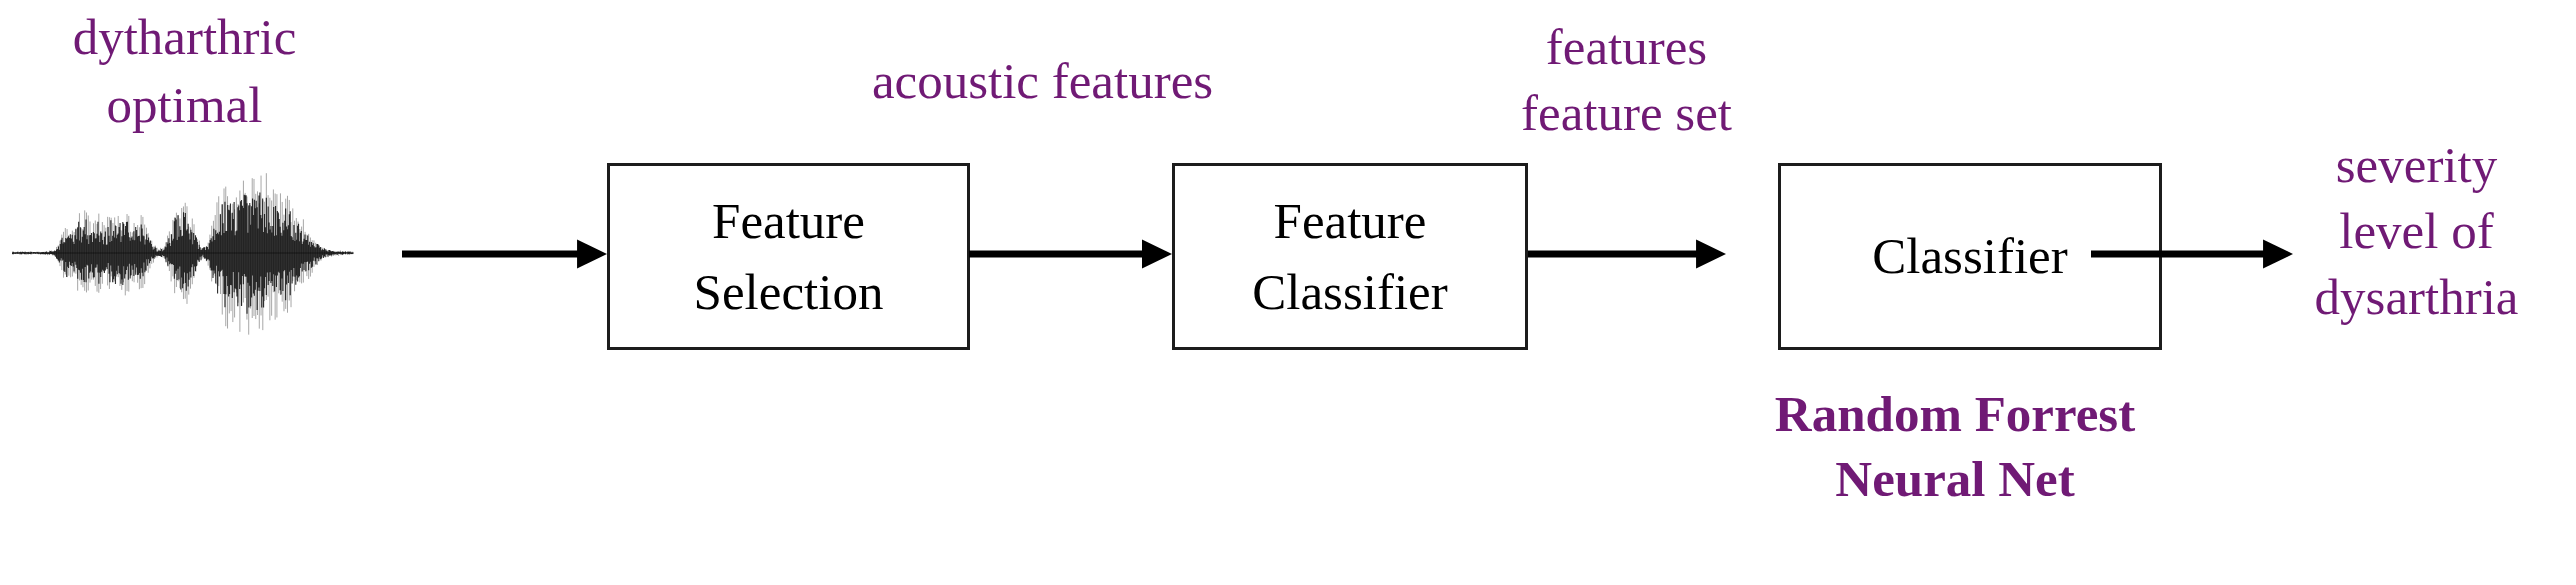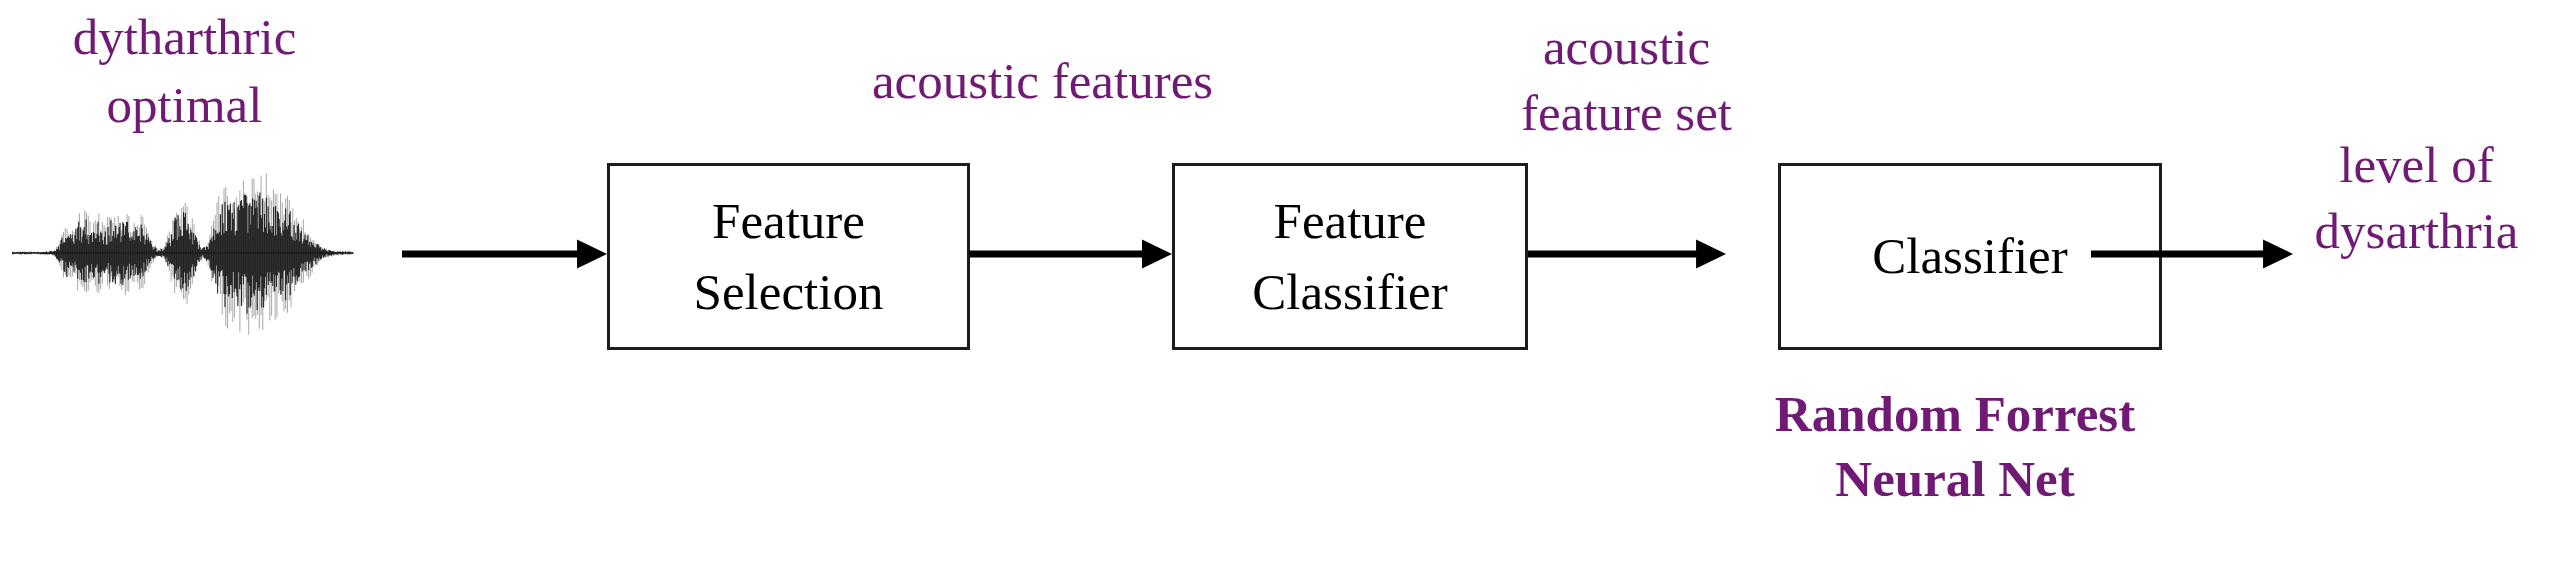--- a/index.html
+++ b/index.html
@@ -66,21 +66,21 @@
     <line x1="0" y1="22" x2="229" y2="22" stroke="#000" stroke-width="9"></line>
     <polygon points="225,3 264,22 225,41" fill="#000"></polygon>
   </svg>
 
   <div class="box" id="box-feature-selection">
     <span>Feature</span>
     <span>Classifier</span>
   </div>
 
   <div class="lbl" id="label-optimal">
-    <span>acoustic</span>
+    <span>features</span>
     <span>feature set</span>
   </div>
 
   <svg class="arrow" style="left:1528px;width:198px" viewBox="0 0 258 44">
     <line x1="0" y1="22" x2="223" y2="22" stroke="#000" stroke-width="9"></line>
     <polygon points="219,3 258,22 219,41" fill="#000"></polygon>
   </svg>
 
   <div class="box" id="box-classifier">
     <span>Classifier</span>
@@ -90,18 +90,19 @@
     <span>Random Forrest</span>
     <span>Neural Net</span>
   </div>
 
   <svg class="arrow" style="left:2091px;width:202px" viewBox="0 0 263 44">
     <line x1="0" y1="22" x2="228" y2="22" stroke="#000" stroke-width="9"></line>
     <polygon points="224,3 263,22 224,41" fill="#000"></polygon>
   </svg>
 
   <div class="lbl" id="label-output">
+    <span>severity</span>
     <span>level of</span>
     <span>dysarthria</span>
   </div>
 
 </div>
 
 
 </body></html>

